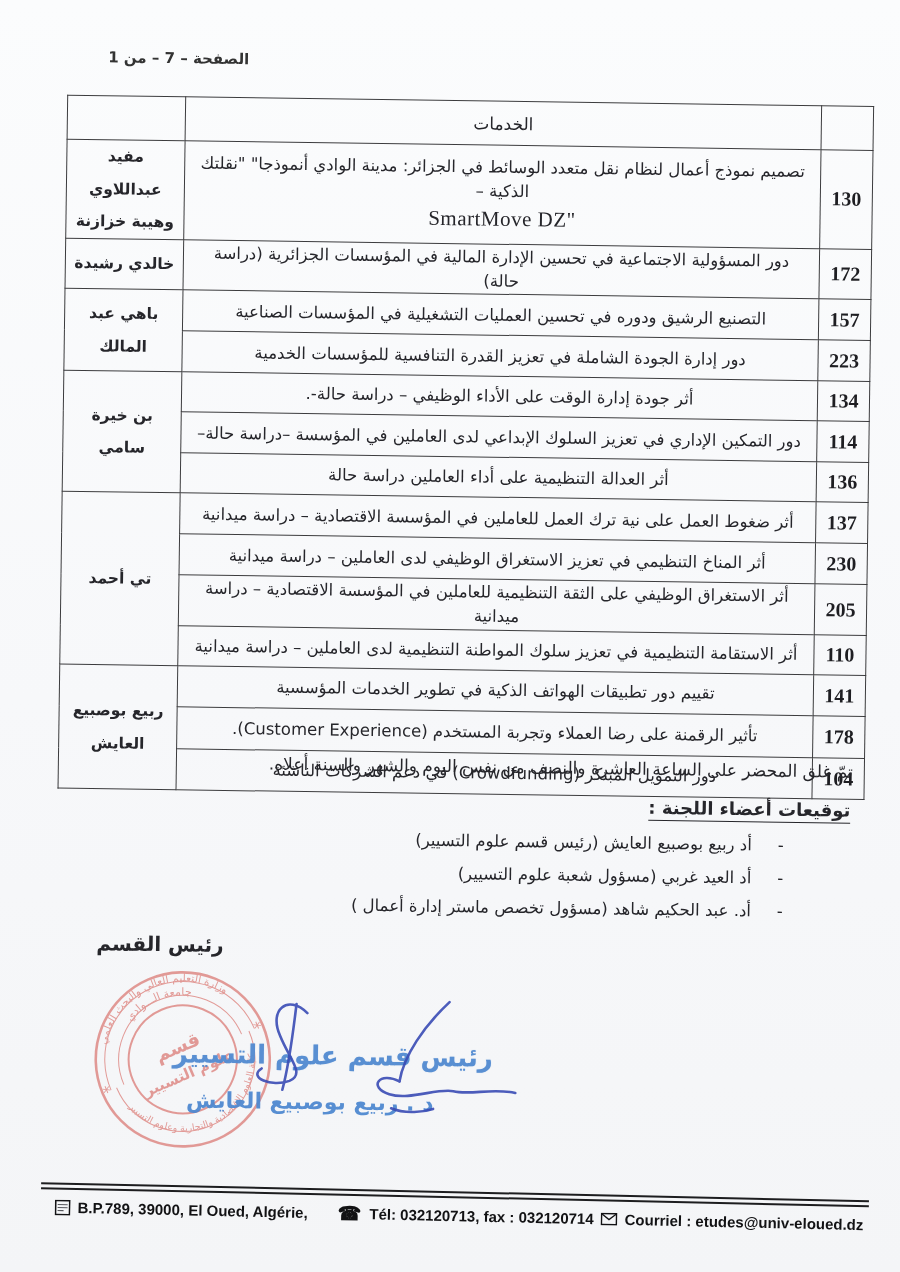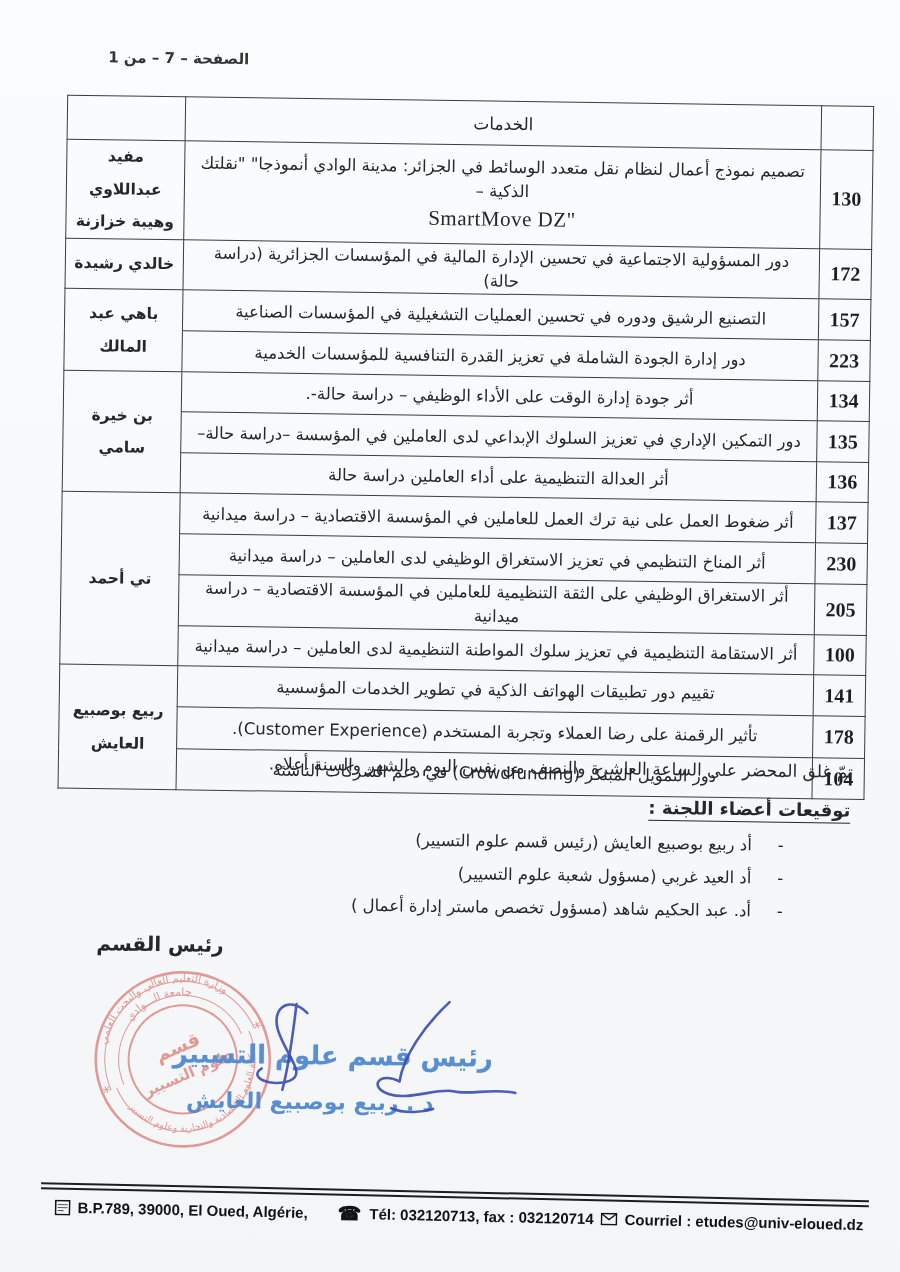--- a/index.html
+++ b/index.html
@@ -115,21 +115,21 @@
         <td class="num">223</td>
         <td class="topic">دور إدارة الجودة الشاملة في تعزيز القدرة التنافسية للمؤسسات الخدمية</td>
       </tr>
 
       <tr style="height:40px">
         <td class="num">134</td>
         <td class="topic">أثر جودة إدارة الوقت على الأداء الوظيفي – دراسة حالة-.</td>
         <td class="sup" rowspan="3">بن خيرة سامي</td>
       </tr>
       <tr style="height:41px">
-        <td class="num">135</td>
+        <td class="num">114</td>
         <td class="topic">دور التمكين الإداري في تعزيز السلوك الإبداعي لدى العاملين في المؤسسة –دراسة حالة–</td>
       </tr>
       <tr style="height:40px">
         <td class="num">136</td>
         <td class="topic">أثر العدالة التنظيمية على أداء العاملين دراسة حالة</td>
       </tr>
 
       <tr style="height:41px">
         <td class="num">137</td>
         <td class="topic">أثر ضغوط العمل على نية ترك العمل للعاملين في المؤسسة الاقتصادية – دراسة ميدانية</td>
@@ -137,21 +137,21 @@
       </tr>
       <tr style="height:41px">
         <td class="num">230</td>
         <td class="topic">أثر المناخ التنظيمي في تعزيز الاستغراق الوظيفي لدى العاملين – دراسة ميدانية</td>
       </tr>
       <tr style="height:41px">
         <td class="num">205</td>
         <td class="topic">أثر الاستغراق الوظيفي على الثقة التنظيمية للعاملين في المؤسسة الاقتصادية – دراسة ميدانية</td>
       </tr>
       <tr style="height:40px">
-        <td class="num">100</td>
+        <td class="num">110</td>
         <td class="topic">أثر الاستقامة التنظيمية في تعزيز سلوك المواطنة التنظيمية لدى العاملين – دراسة ميدانية</td>
       </tr>
 
       <tr style="height:41px">
         <td class="num">141</td>
         <td class="topic">تقييم دور تطبيقات الهواتف الذكية في تطوير الخدمات المؤسسية</td>
         <td class="sup" rowspan="3">
           <span style="display:block">ربيع بوصبيع</span>
           <span style="display:block">العايش</span>
         </td>

